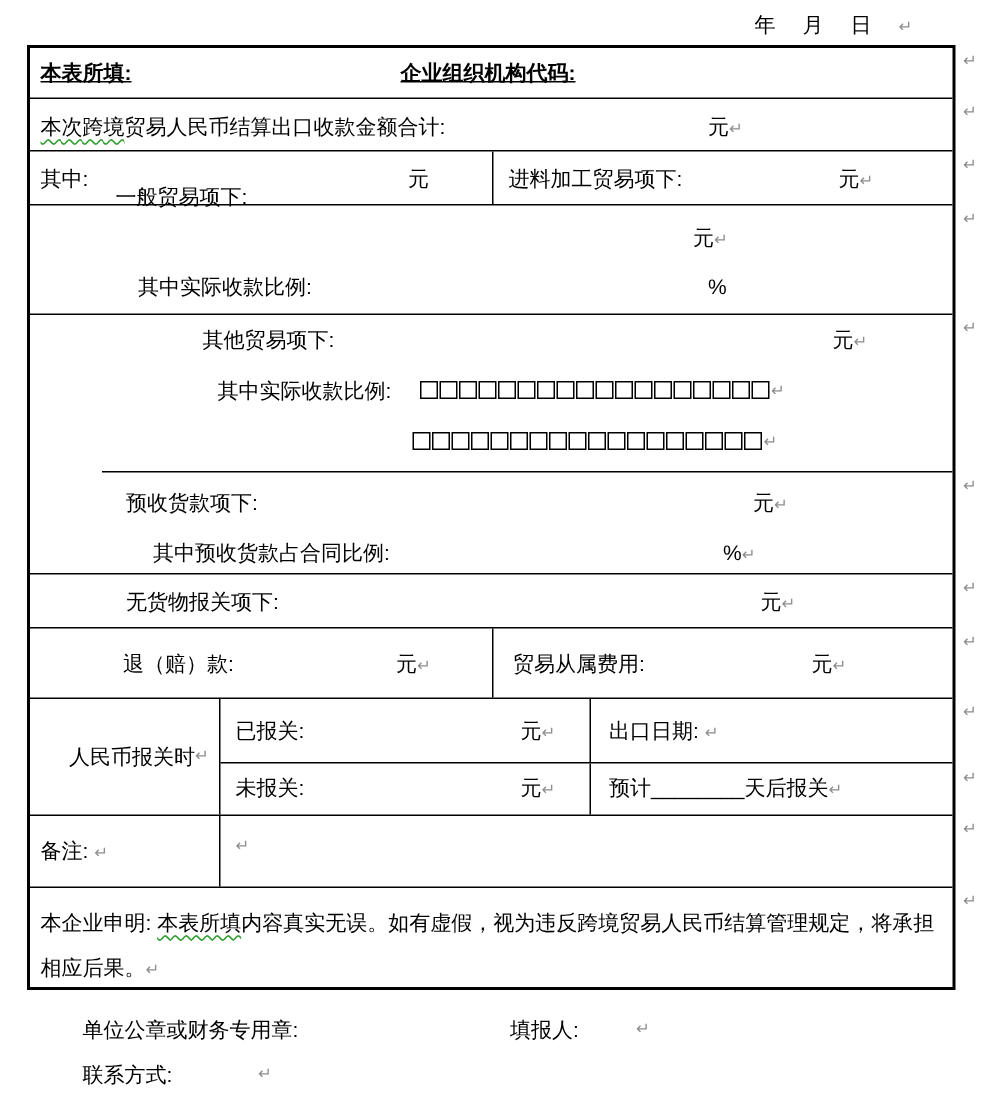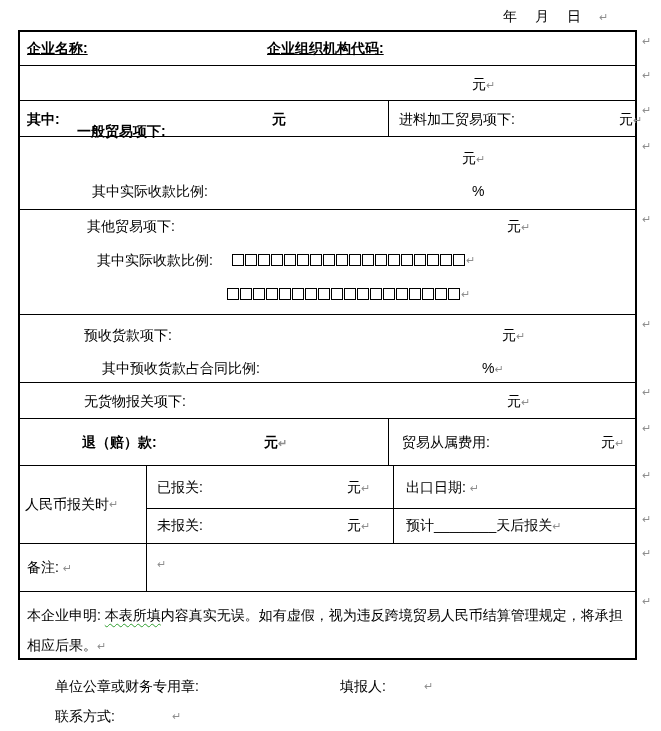--- a/index.html
+++ b/index.html
@@ -7,52 +7,53 @@
         font-family:"Liberation Sans",sans-serif;font-size:14px;color:#000;overflow:hidden;}
   .pm{color:#8f8f8f;font-size:11px;line-height:1;}
   .abs{position:absolute;white-space:nowrap;}
   
   .dateline{position:absolute;left:503px;top:8px;letter-spacing:2px;}
   
   .ftable{position:absolute;left:18px;top:30px;width:615px;border:2px solid #000;box-sizing:content-box;}
   .frow{position:relative;border-bottom:1px solid #000;box-sizing:border-box;}
   .frow:last-child{border-bottom:none;}
   .h-r1{height:34px;}.h-r2{height:35px;}.h-r3{height:36px;}.h-r4{height:73px;}
-  .h-r5{height:105px;}.h-r6{height:68px;}.h-r7{height:36px;}.h-r8{height:47px;}
+  .h-r5{height:105px;margin-left:48px;}.h-r6{height:68px;}.h-r7{height:36px;}.h-r8{height:47px;}
   .h-r9{height:78px;}.h-r10{height:48px;}.h-r11{height:66px;}
   .boldu{font-weight:bold;text-decoration:underline;}
   .wavy{text-decoration:underline wavy #2f9e2f;text-decoration-thickness:1px;text-underline-offset:3px;}
   
   .cellsplit{display:flex;height:100%;}
   .cl{position:relative;box-sizing:border-box;border-right:1px solid #000;height:100%;}
   .cr{position:relative;flex:1;height:100%;}
-  .w309{width:369px;font-weight:bold;}.w127{width:127px;}.w247{width:247px;}
+  .w309{width:309px;}.w127{width:127px;}.w247{width:247px;}
   .subcol{display:flex;flex-direction:column;flex:1;height:100%;}
   .subrow{position:relative;display:flex;box-sizing:border-box;}
   .sr-top{height:44px;border-bottom:1px solid #000;}
   .sr-bot{height:34px;}
   .vcenter{display:flex;align-items:center;height:100%;}
   .cbox{display:inline-block;width:10px;height:10px;border:1px solid #000;margin-right:1px;vertical-align:middle;}
   .decl{padding:8px 8px 0 7px;line-height:30px;white-space:normal;}
 </style>
 </head>
 <body>
 
 <div class="page">
 
   <div class="dateline"><span>年　月　日</span>　<span class="pm">↵</span></div>
 
   <div class="ftable">
 
     <div class="frow h-r1">
-      <span class="abs boldu" style="left:7px;top:8px;">企业名称:</span>
+      <span class="abs boldu" style="left:7px;top:8px;">本表所填:</span>
       <span class="abs boldu" style="left:247px;top:8px;">企业组织机构代码:</span>
     </div>
 
     <div class="frow h-r2">
+      <span class="abs" style="left:7px;top:10px;"><span class="wavy">本次跨境</span><span>贸易人民币结算出口收款金额合计:</span></span>
       <span class="abs" style="left:452px;top:10px;"><span>元</span><span class="pm">↵</span></span>
     </div>
 
     <div class="frow h-r3">
       <div class="cellsplit">
         <div class="cl w309">
           <span class="abs" style="left:7px;top:10px;">其中:</span>
           <span class="abs" style="left:57px;top:22px;">一般贸易项下:</span>
           <span class="abs" style="left:252px;top:10px;">元</span>
         </div>
@@ -98,21 +99,21 @@
         <div class="cr">
           <span class="abs" style="left:13px;top:15px;">贸易从属费用:</span>
           <span class="abs" style="left:212px;top:15px;"><span>元</span><span class="pm">↵</span></span>
         </div>
       </div>
     </div>
 
     <div class="frow h-r9">
       <div class="cellsplit">
         <div class="cl w127">
-          <div class="vcenter" style="padding-left:5px;">
+          <div class="vcenter" style="padding-left:26px;">
             <span>人民币报关时</span>
               <span class="pm">↵</span>
           </div>
         </div>
         <div class="subcol">
           <div class="subrow sr-top">
             <div class="cl w247">
               <span class="abs" style="left:10px;top:13px;">已报关:</span>
               <span class="abs" style="left:200px;top:13px;"><span>元</span><span class="pm">↵</span></span>
             </div>

